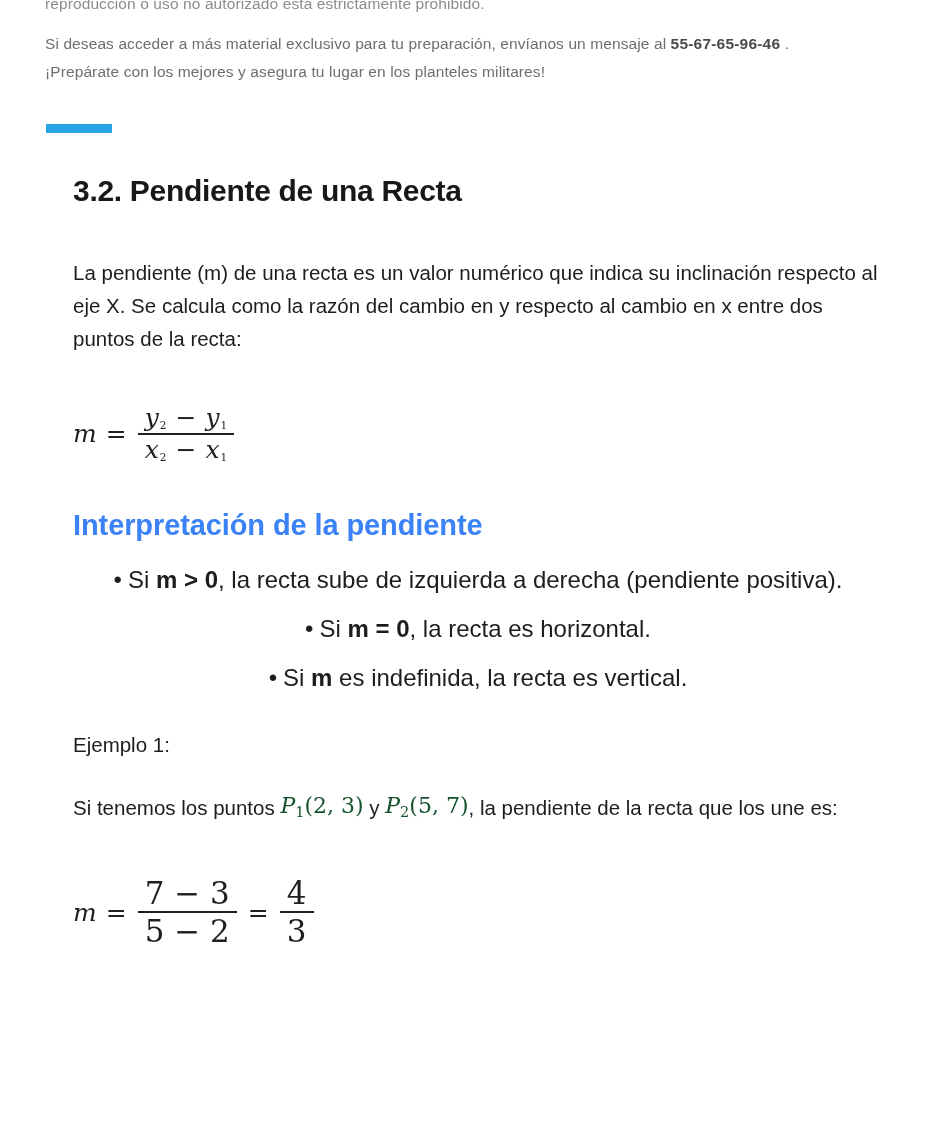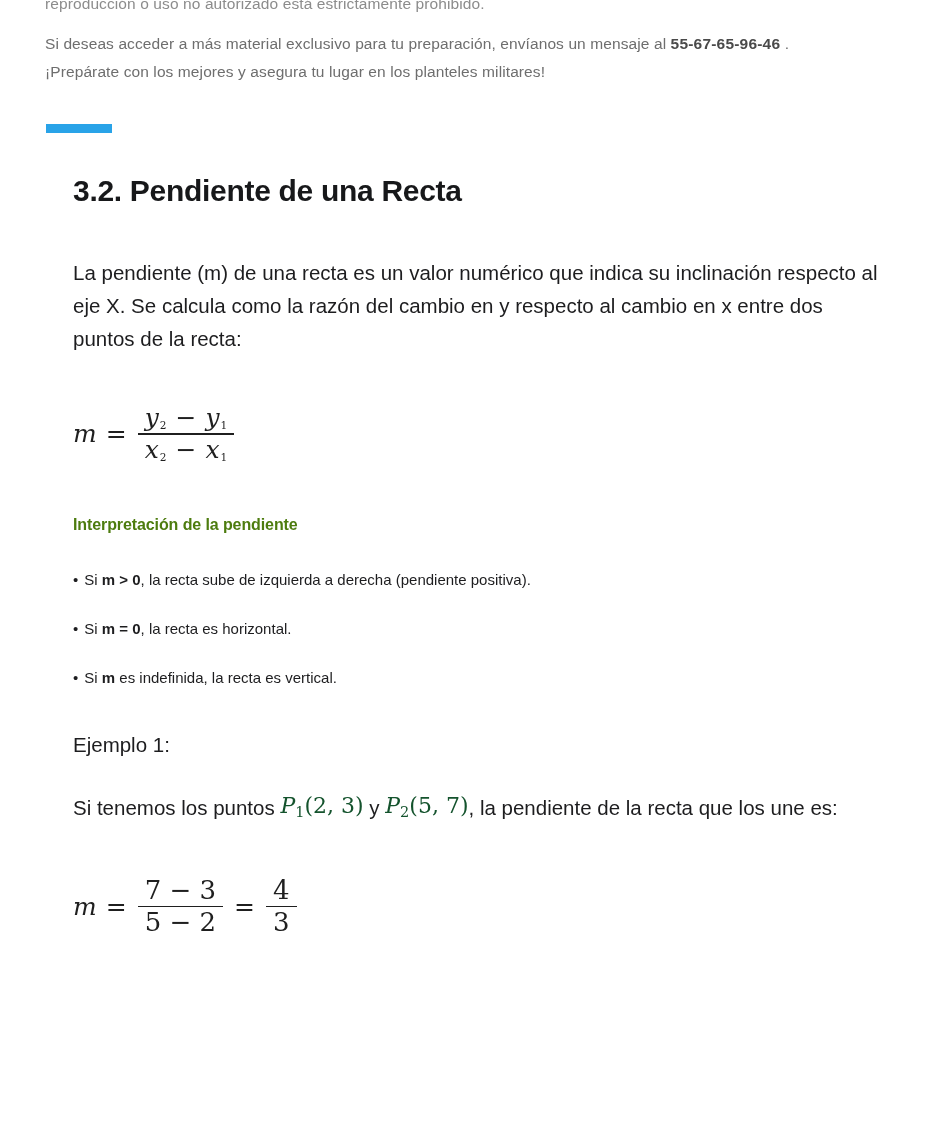--- a/index.html
+++ b/index.html
@@ -78,38 +78,39 @@
     margin: 0;
     font-size: 20.5px;
     line-height: 33px;
     color: #1d1d1f;
     font-weight: 400;
   }
   p.body-text b { font-weight: 400; }
 
   h3.sub-title {
     margin: 0;
-    font-size: 16px;
+    font-size: 29px;
     line-height: 32px;
     font-weight: 700;
     letter-spacing: -0.1px;
-    color: #4d7c0f;
+    color: #3b82f6;
   }
 
   ul.bullets {
     margin: 0;
     padding: 0;
     list-style: none;
   }
   ul.bullets li {
-    font-size: 15px;
+    font-size: 24px;
     line-height: 33px;
     color: #1d1d1f;
     margin-bottom: 16px;
     white-space: nowrap;
+    text-align: center;
   }
   ul.bullets li:last-child { margin-bottom: 0; }
   ul.bullets li .dot { margin-right: 6px; }
   ul.bullets li b { font-weight: 700; }
   .gap-22 { height: 22px; }
   .gap-30 { height: 30px; }
   .gap-34 { height: 34px; }
   .gap-44 { height: 44px; }
   .gap-48 { height: 48px; }
 
@@ -125,21 +126,21 @@
     font-style: italic;
     font-size: 25px;
   }
   .math .op {
     font-style: normal;
     font-size: 25px;
     margin: 0 9px;
   }
   .math .num {
     font-style: normal;
-    font-size: 26px;
+    font-size: 31px;
   }
   .frac {
     display: inline-flex;
     flex-direction: column;
     align-items: center;
     vertical-align: middle;
     margin: 0 2px;
     text-align: right;
   }
   .frac .top,

